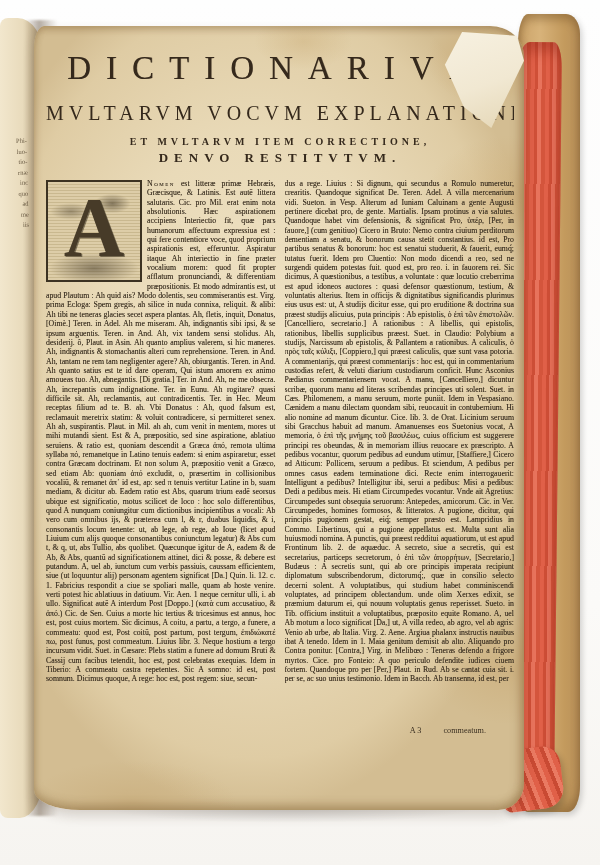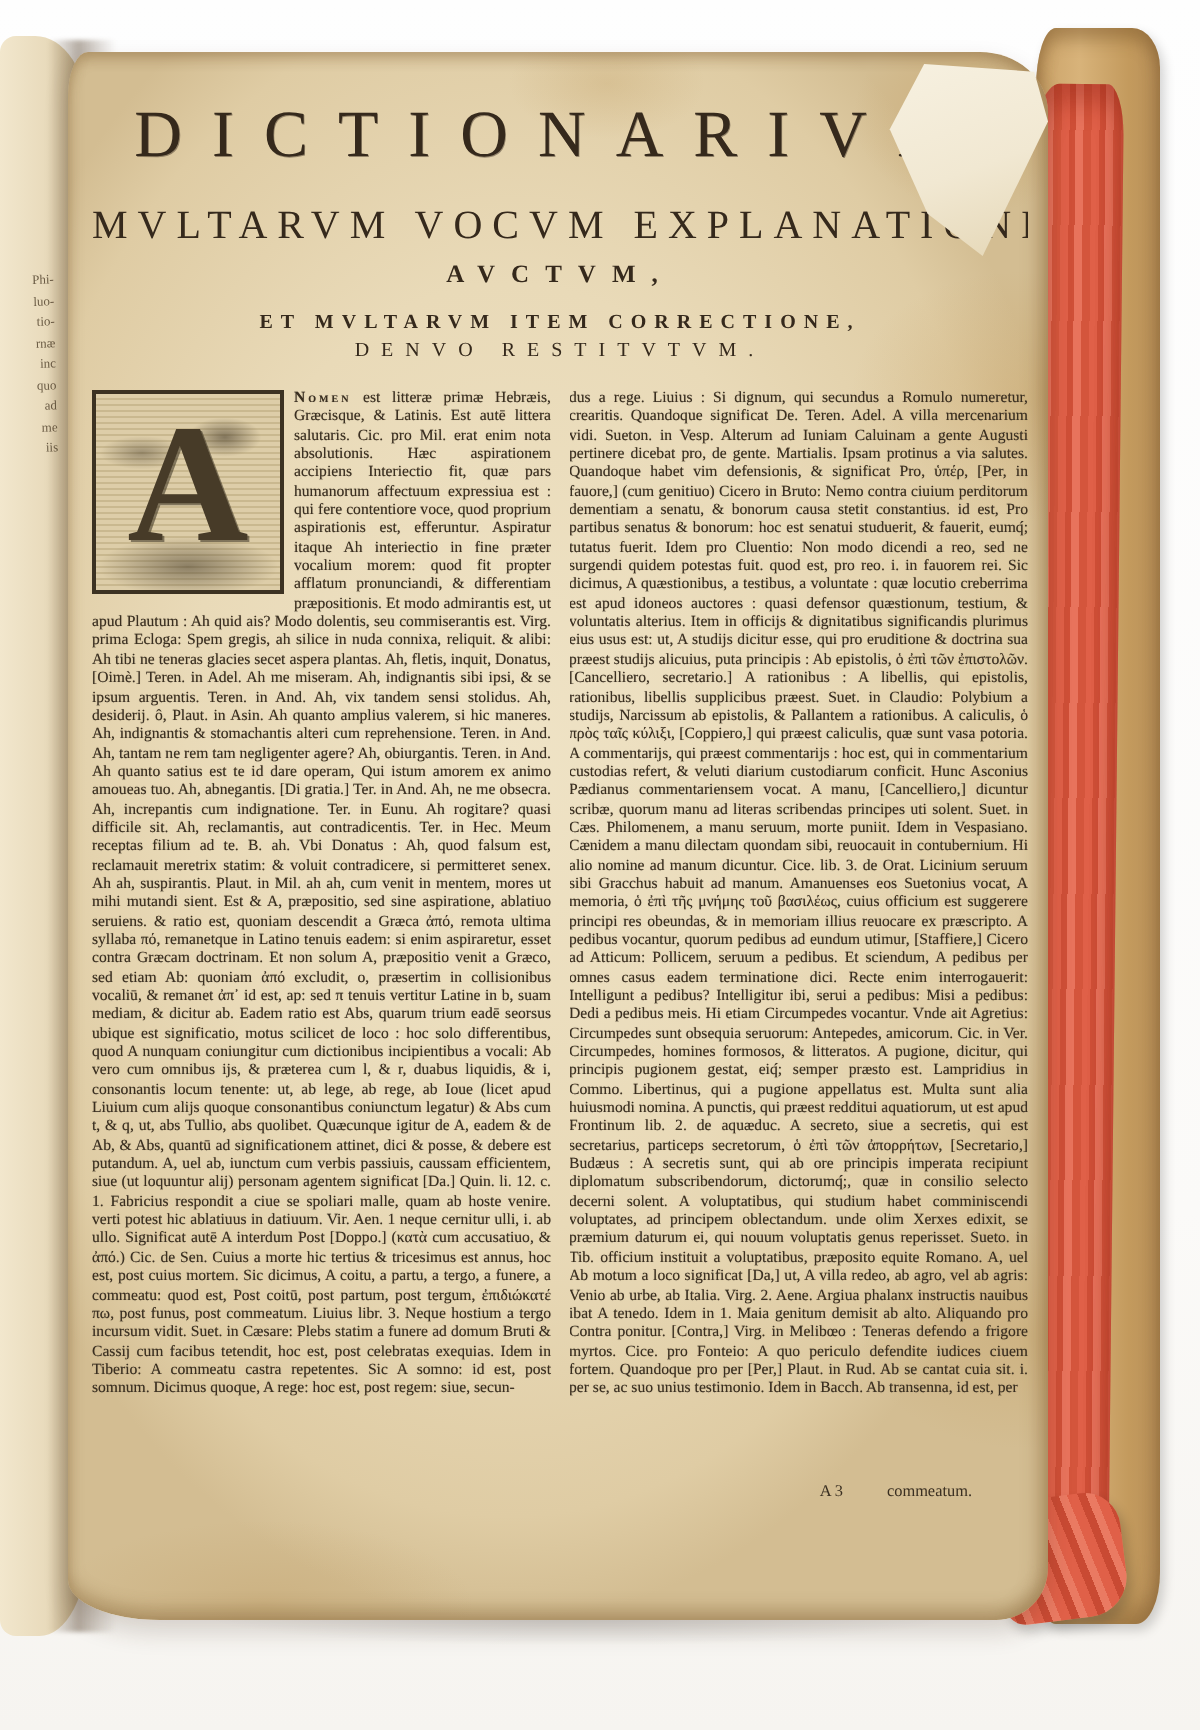--- a/index.html
+++ b/index.html
@@ -53,28 +53,28 @@
 
   
   .content{position:absolute;left:12px;top:0;width:468px;height:784px;color:#35291c;overflow:hidden;}
   .head{text-align:center;}
   .title{margin-top:24px;font-size:33px;letter-spacing:15px;font-weight:normal;white-space:nowrap;
     text-shadow:.4px .3px 0 rgba(53,41,28,.45);}
   .author{margin-top:6px;font-size:21px;letter-spacing:1px;}
   .sub1{margin-top:15px;font-size:20px;letter-spacing:5px;white-space:nowrap;}
   .sub2{margin-top:5px;font-size:12.5px;letter-spacing:8px;font-weight:bold;}
   .sub3{margin-top:11px;font-size:10px;letter-spacing:4px;font-weight:bold;}
-  .sub4{margin-top:3px;font-size:10px;letter-spacing:6px;font-weight:normal;}
+  .sub4{margin-top:3px;font-size:13px;letter-spacing:6px;font-weight:bold;}
   .section{margin-top:15px;font-size:16px;letter-spacing:6px;}
 
   .cols{display:flex;gap:9px;margin-top:13px;height:556px;}
   .col{width:246px;height:100%;overflow:hidden;display:flex;flex-direction:column;}
   .col p{margin:0;font-size:7.8px;line-height:9.35px;text-align:justify;color:#3a2f21;
     text-shadow:0 0 .35px rgba(58,47,33,.55);}
-  .lead{font-variant:small-caps;letter-spacing:1.5px;font-weight:bold;margin-top:31px;}
+  .lead{font-variant:small-caps;letter-spacing:1.5px;font-weight:normal;margin-top:31px;}
 
   
   .woodcut{float:left;width:96px;height:102px;margin:1px 5px 2px 0;box-sizing:border-box;
     border:2px solid #3c3222;position:relative;overflow:hidden;
     background:
       radial-gradient(26px 14px at 70% 22%, rgba(60,50,34,.55), rgba(60,50,34,0) 70%),
       radial-gradient(30px 12px at 25% 30%, rgba(60,50,34,.4), rgba(60,50,34,0) 70%),
       radial-gradient(60px 20px at 50% 88%, rgba(60,50,34,.5), rgba(60,50,34,0) 75%),
       repeating-linear-gradient(0deg,#ddcda8 0 2px,#c9b88f 2px 3px),
       #d7c69f;}
@@ -107,21 +107,20 @@
     <div>iis</div>
   </div>
   <div class="gutter-shadow"></div>
 
   <div class="page">
     <div class="content">
 
       <div class="head">
         <div class="title">DICTIONARIVM</div>
         <div class="sub1">MVLTARVM VOCVM EXPLANATIONE</div>
-        <div class="sub2">AVCTVM,</div>
         <div class="sub3">ET MVLTARVM ITEM CORRECTIONE,</div>
         <div class="sub4">DENVO RESTITVTVM.</div>
       </div>
 
       <div class="cols">
 
         <div class="col">
           <p>
             <span class="woodcut" style="display:block;">
                 <span class="glyph">A</span>

